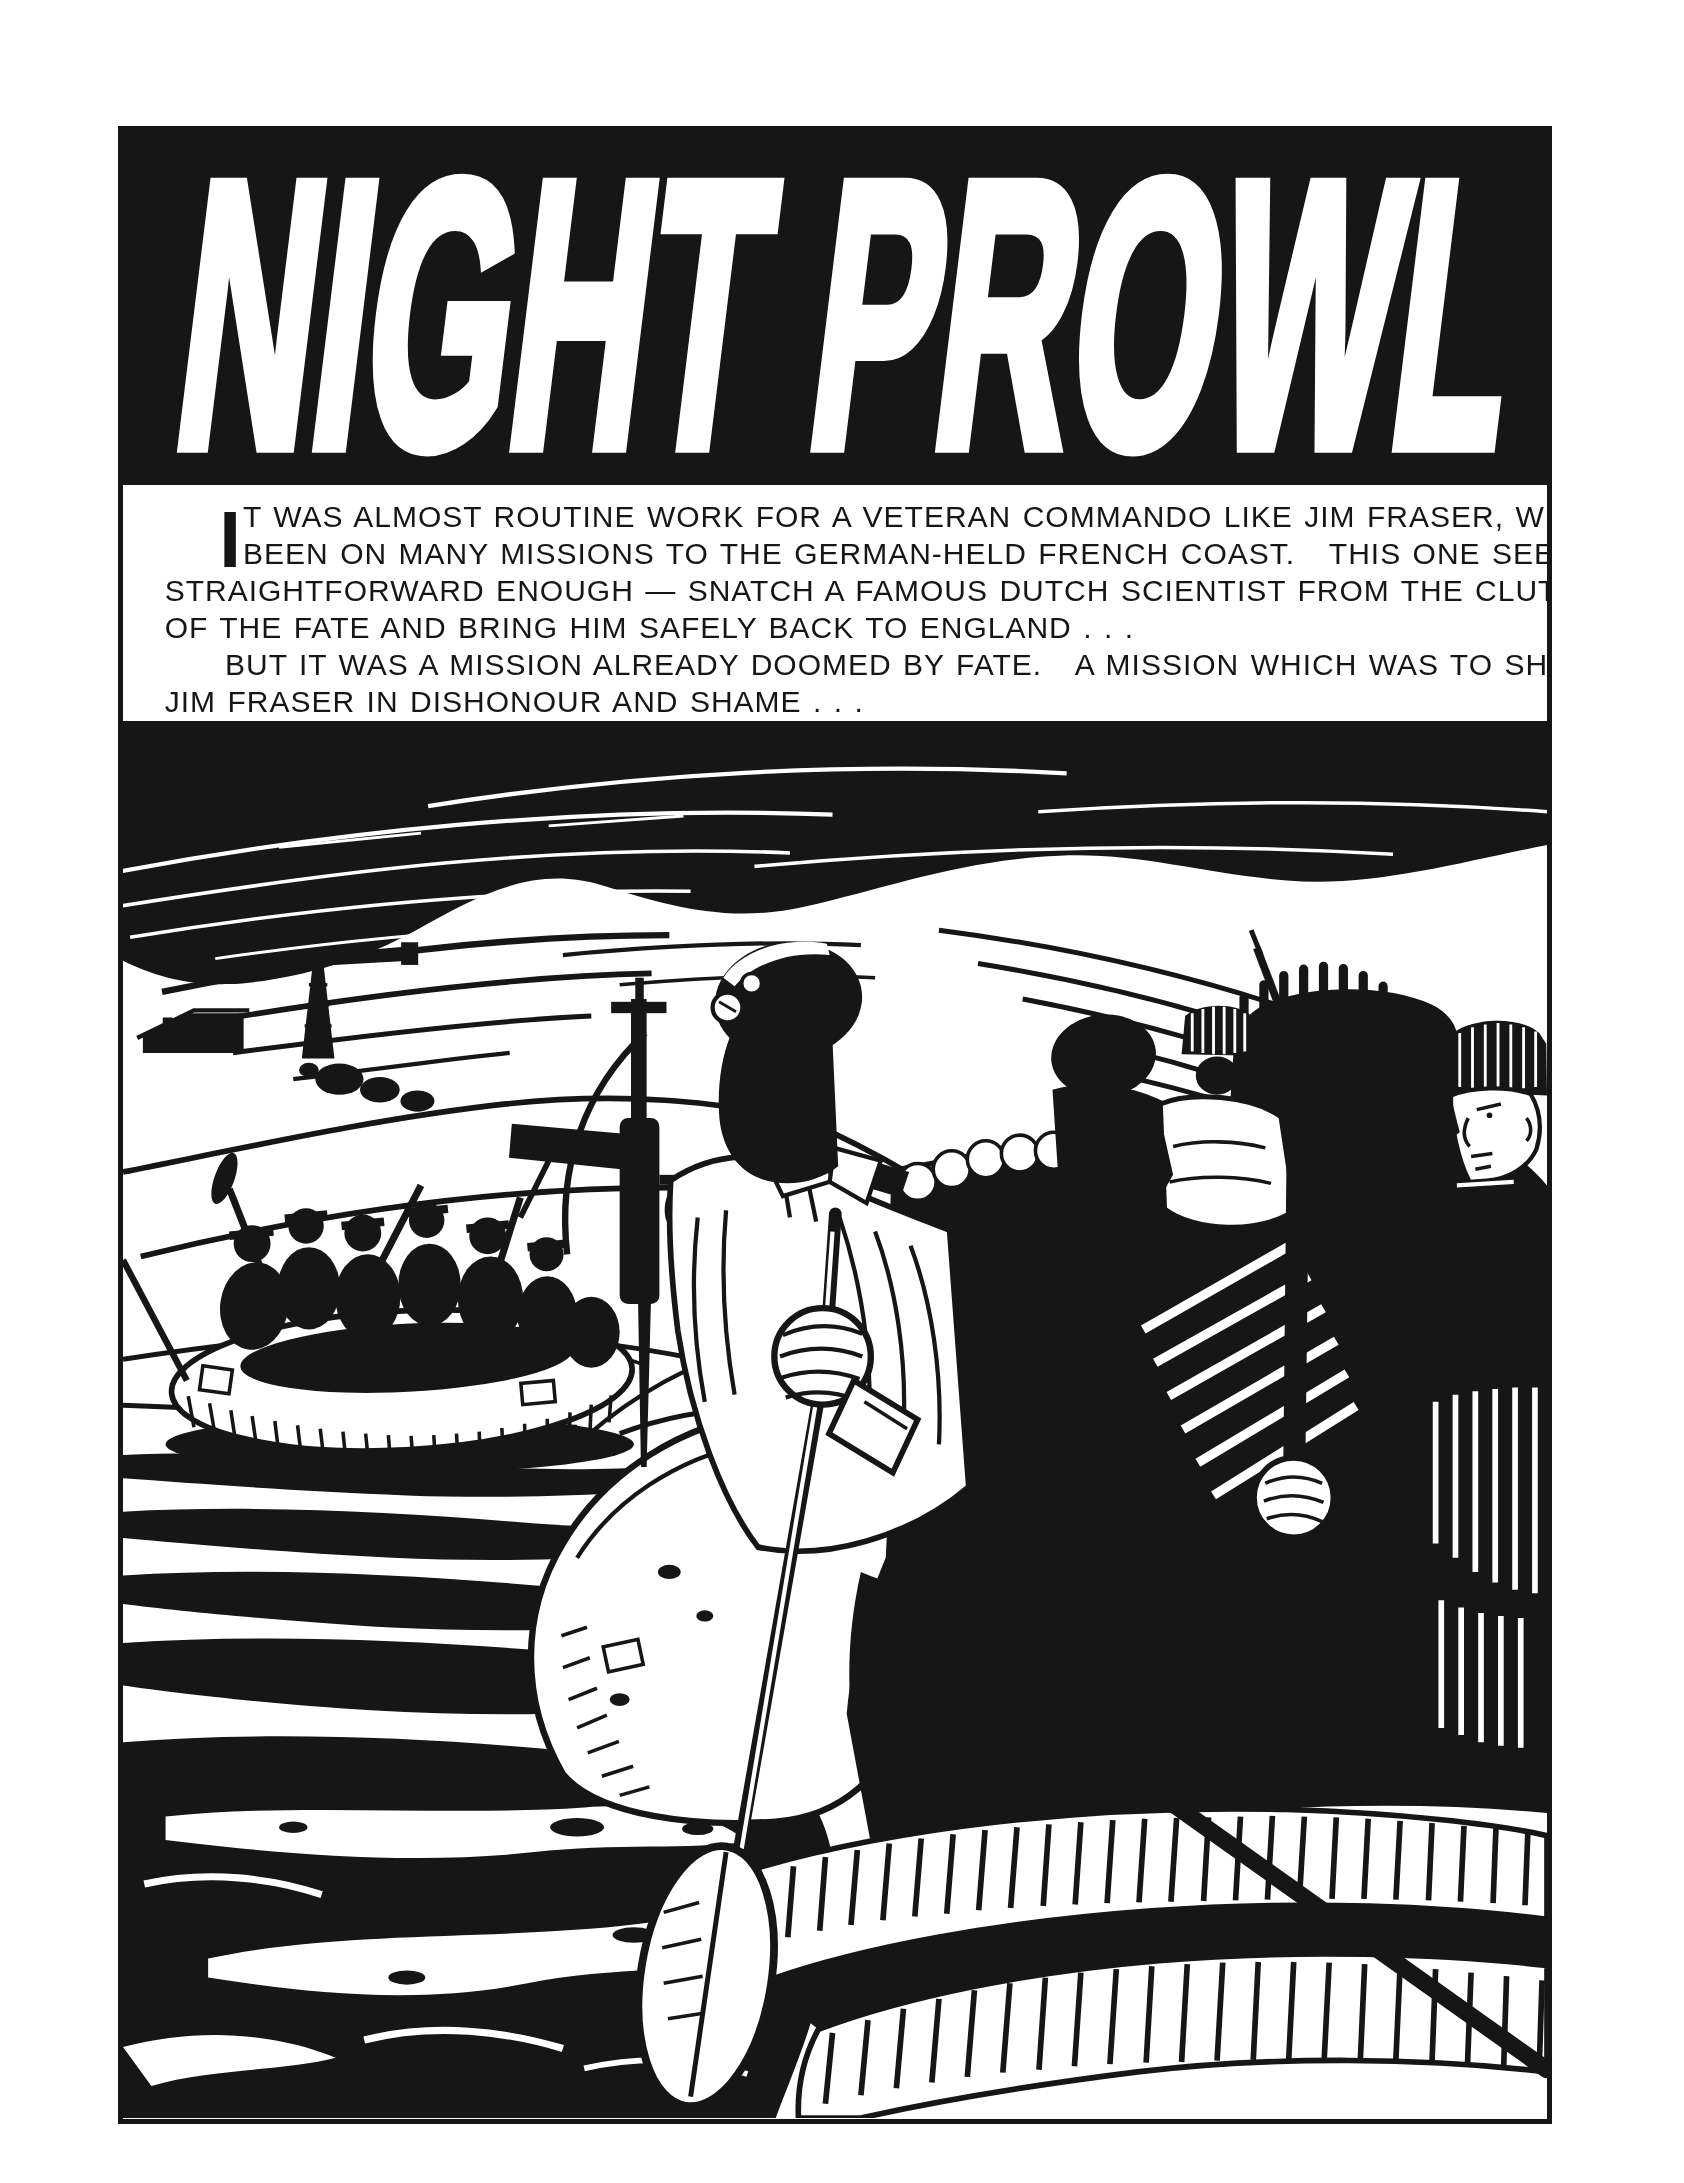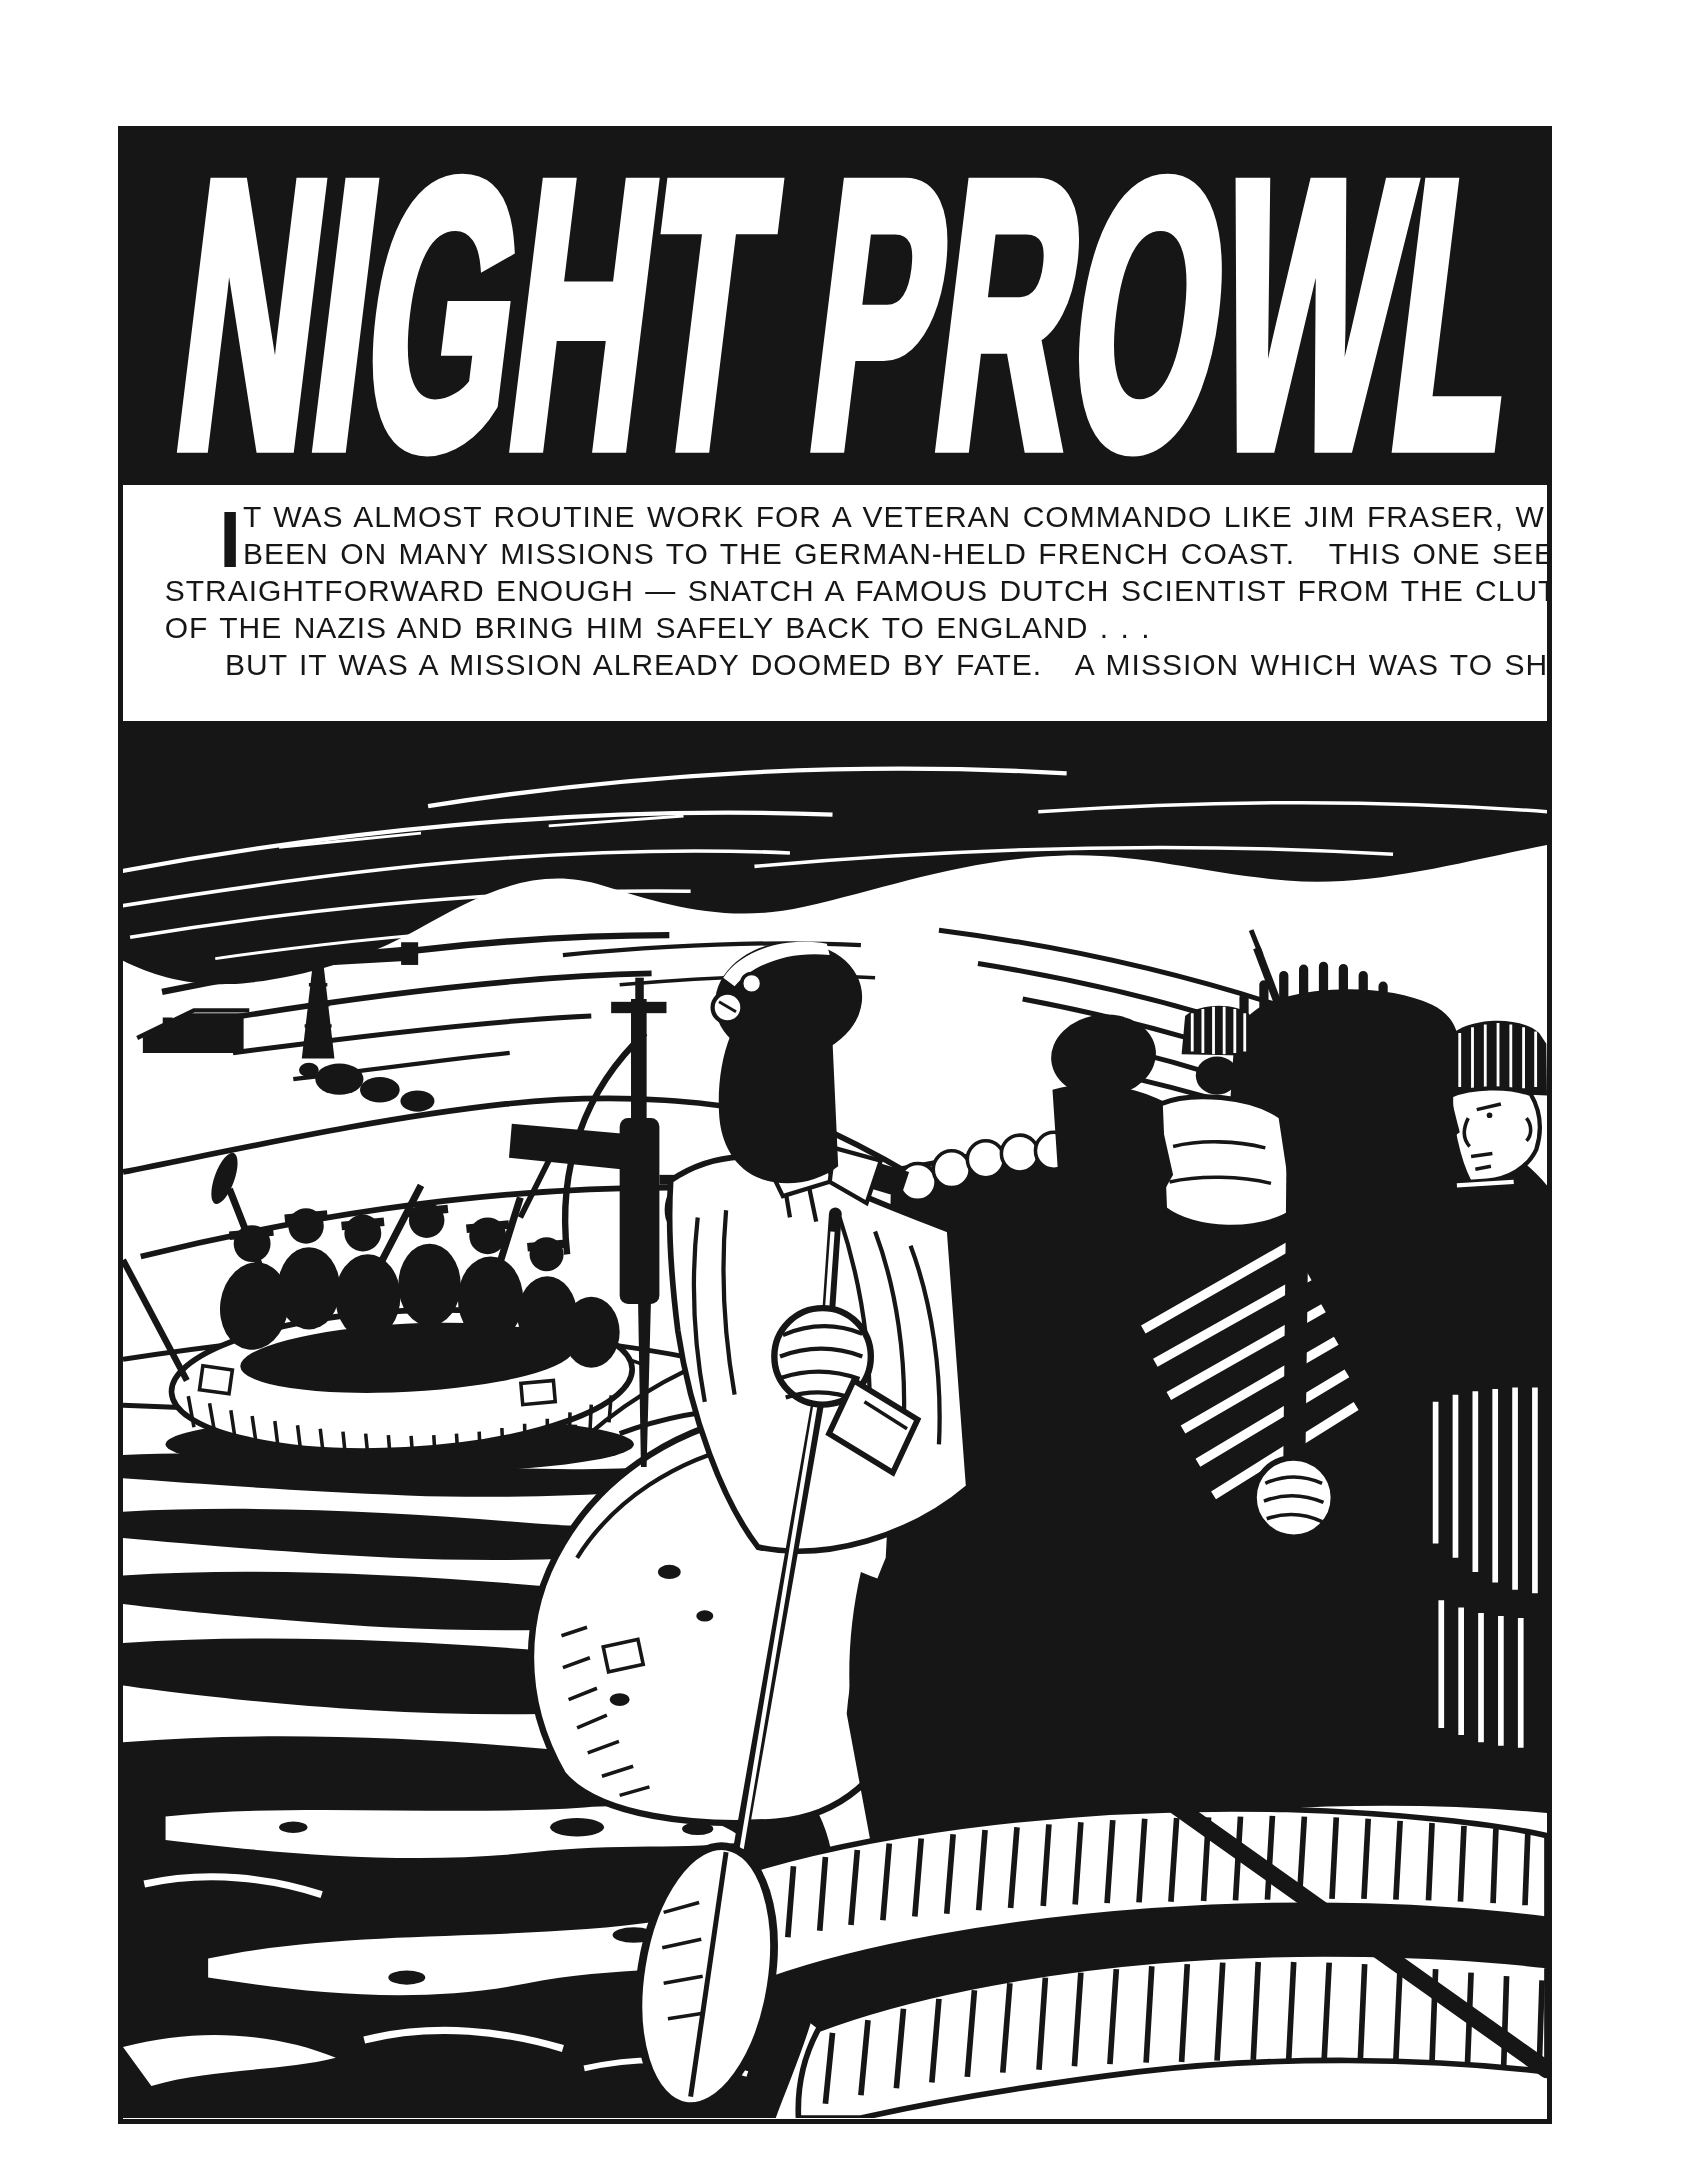--- a/index.html
+++ b/index.html
@@ -47,22 +47,23 @@
       <rect x="0" y="0" width="1993" height="495" fill="#161616"></rect>
       <text x="118" y="440" font-size="530" font-weight="bold" fill="#ffffff" stroke="#ffffff" stroke-width="20" paint-order="stroke" textLength="1860" lengthAdjust="spacingAndGlyphs" transform="skewX(-7)">NIGHT PROWL</text>
     </svg>
   </div>
 
   <div class="intro">
     <span class="dropcap">I</span>
     <div class="tline ind-a">T WAS ALMOST ROUTINE WORK FOR A VETERAN COMMANDO LIKE JIM FRASER, WHO HAD</div>
     <div class="tline ind-a">BEEN ON MANY MISSIONS TO THE GERMAN-HELD FRENCH COAST.   THIS ONE SEEMED</div>
     <div class="tline ind-b">STRAIGHTFORWARD ENOUGH — SNATCH A FAMOUS DUTCH SCIENTIST FROM THE CLUTCHES</div>
-    <div class="tline ind-b">OF THE NAZIS AND BRING HIM SAFELY BACK TO ENGLAND . . .</div>
+    <div class="tline ind-b">OF THE FATE AND BRING HIM SAFELY BACK TO ENGLAND . . .</div>
     <div class="tline ind-c">BUT IT WAS A MISSION ALREADY DOOMED BY FATE.   A MISSION WHICH WAS TO SHADOW</div>
+    <div class="tline ind-b">JIM FRASER IN DISHONOUR AND SHAME . . .</div>
   </div>
 
   <div class="art">
     <svg viewBox="0 0 2007 1970" preserveAspectRatio="none" role="img" aria-label="Night scene in black ink: commandos in inflatable dinghies paddle through dark swirling water toward a German-held coast with a watchtower and farmhouse on the skyline; in the foreground a helmeted commando with a Sten gun grips a paddle beside pack-laden comrades in ribbed caps.">
 
       <rect class="paper" x="0" y="0" width="2007" height="1970"></rect>
 
       <g>
         <path class="ink" d="M0,0 H2007 V175 C1880,200 1760,235 1640,225 C1520,215 1430,185 1320,190 C1180,196 1080,235 960,262 C850,287 760,258 676,232 C580,202 500,246 415,294 C330,342 225,368 150,371 C88,373 40,358 0,338 Z"></path>
         <path class="ws" stroke-width="6" d="M-20,215 C280,158 640,118 1000,132"></path>

